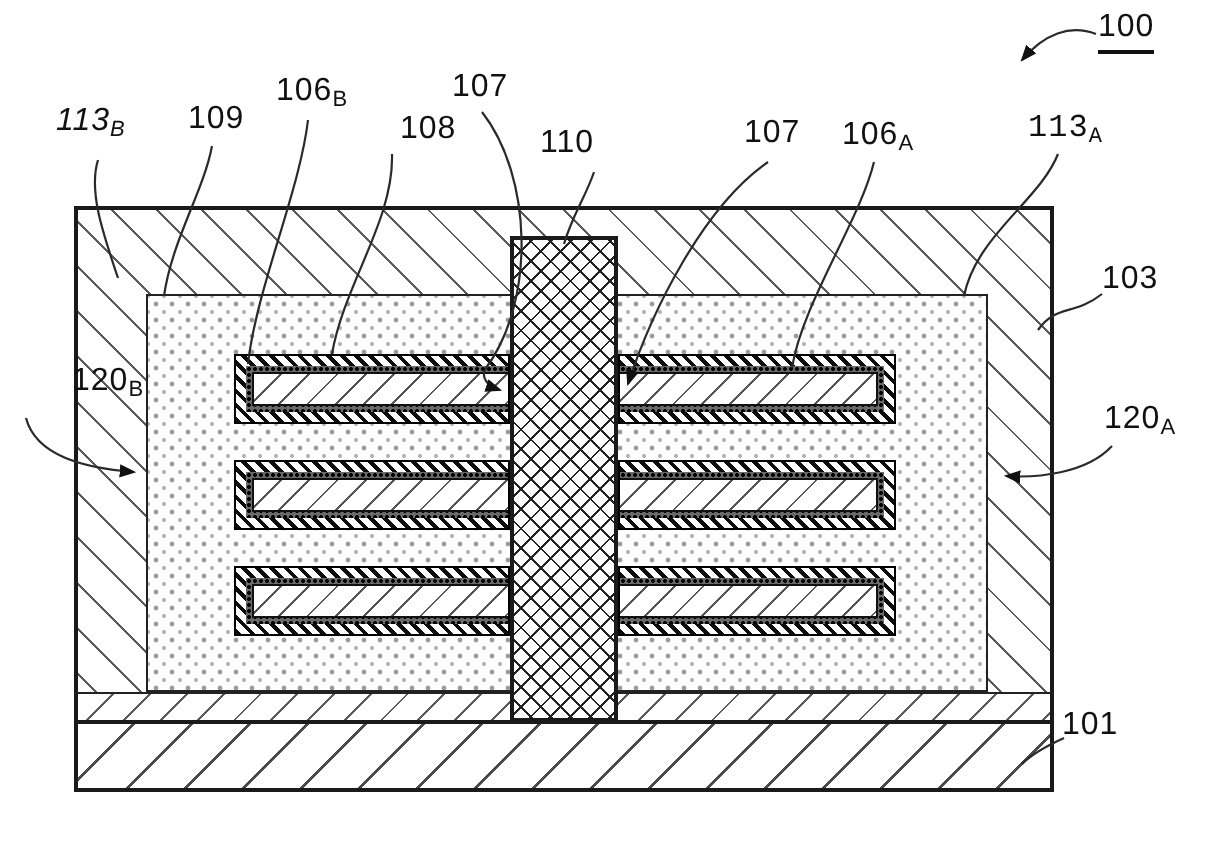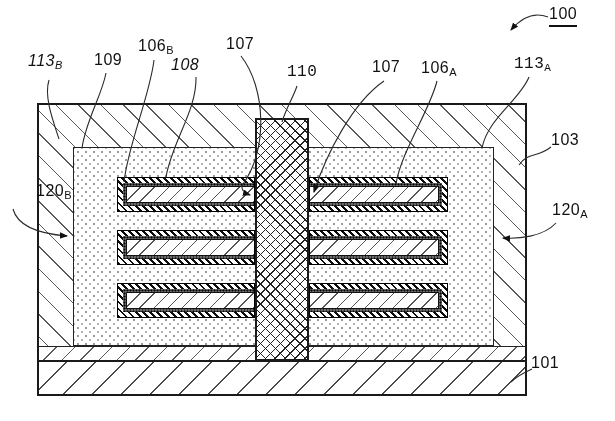--- a/index.html
+++ b/index.html
@@ -142,23 +142,23 @@
       <path d="M556,223 C543,237 518,239 503,238" marker-end="url(#arrow)"></path>
       <path d="M13,209 C18,228 42,234 67,236" marker-end="url(#arrow)"></path>
       <path d="M532,369 C521,374 515,378 511,382"></path>
     </g>
   </svg>
 
   <div class="ref underlined" style="left:549px;top:6px;"><span>100</span><span class="sub"></span></div>
   <div class="ref" style="left:28px;top:53px;font-style:italic;"><span>113</span><span class="sub">B</span></div>
   <div class="ref" style="left:94px;top:52px;"><span>109</span><span class="sub"></span></div>
   <div class="ref" style="left:138px;top:38px;"><span>106</span><span class="sub">B</span></div>
-  <div class="ref" style="left:171px;top:57px;font-style:italic;"><span>108</span><span class="sub"></span></div>
+  <div class="ref" style="left:200px;top:57px;"><span>108</span><span class="sub"></span></div>
   <div class="ref" style="left:226px;top:36px;"><span>107</span><span class="sub"></span></div>
-  <div class="ref" style="left:287px;top:64px;font-family:Liberation Mono, monospace;"><span>110</span><span class="sub"></span></div>
+  <div class="ref" style="left:270px;top:64px;"><span>110</span><span class="sub"></span></div>
   <div class="ref" style="left:372px;top:59px;"><span>107</span><span class="sub"></span></div>
   <div class="ref" style="left:421px;top:60px;"><span>106</span><span class="sub">A</span></div>
   <div class="ref" style="left:514px;top:56px;font-family:Liberation Mono, monospace;"><span>113</span><span class="sub">A</span></div>
   <div class="ref" style="left:551px;top:132px;"><span>103</span><span class="sub"></span></div>
   <div class="ref" style="left:552px;top:202px;"><span>120</span><span class="sub">A</span></div>
   <div class="ref" style="left:0px;top:183px;padding-left:36px;"><span>120</span><span class="sub">B</span></div>
   <div class="ref" style="left:531px;top:355px;"><span>101</span><span class="sub"></span></div>
 
 </div>
 

